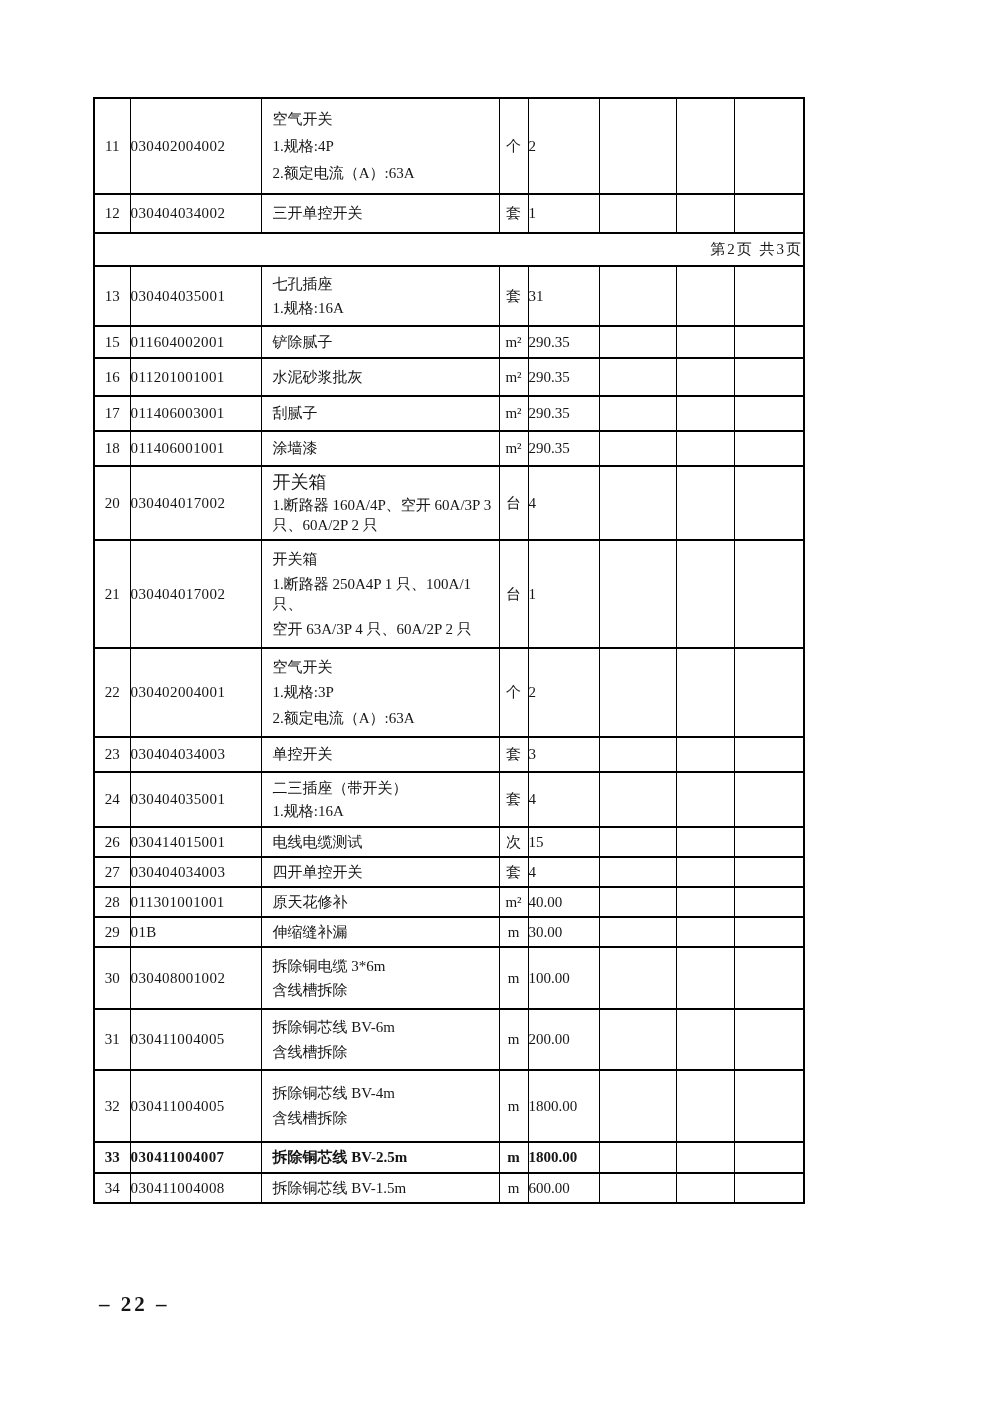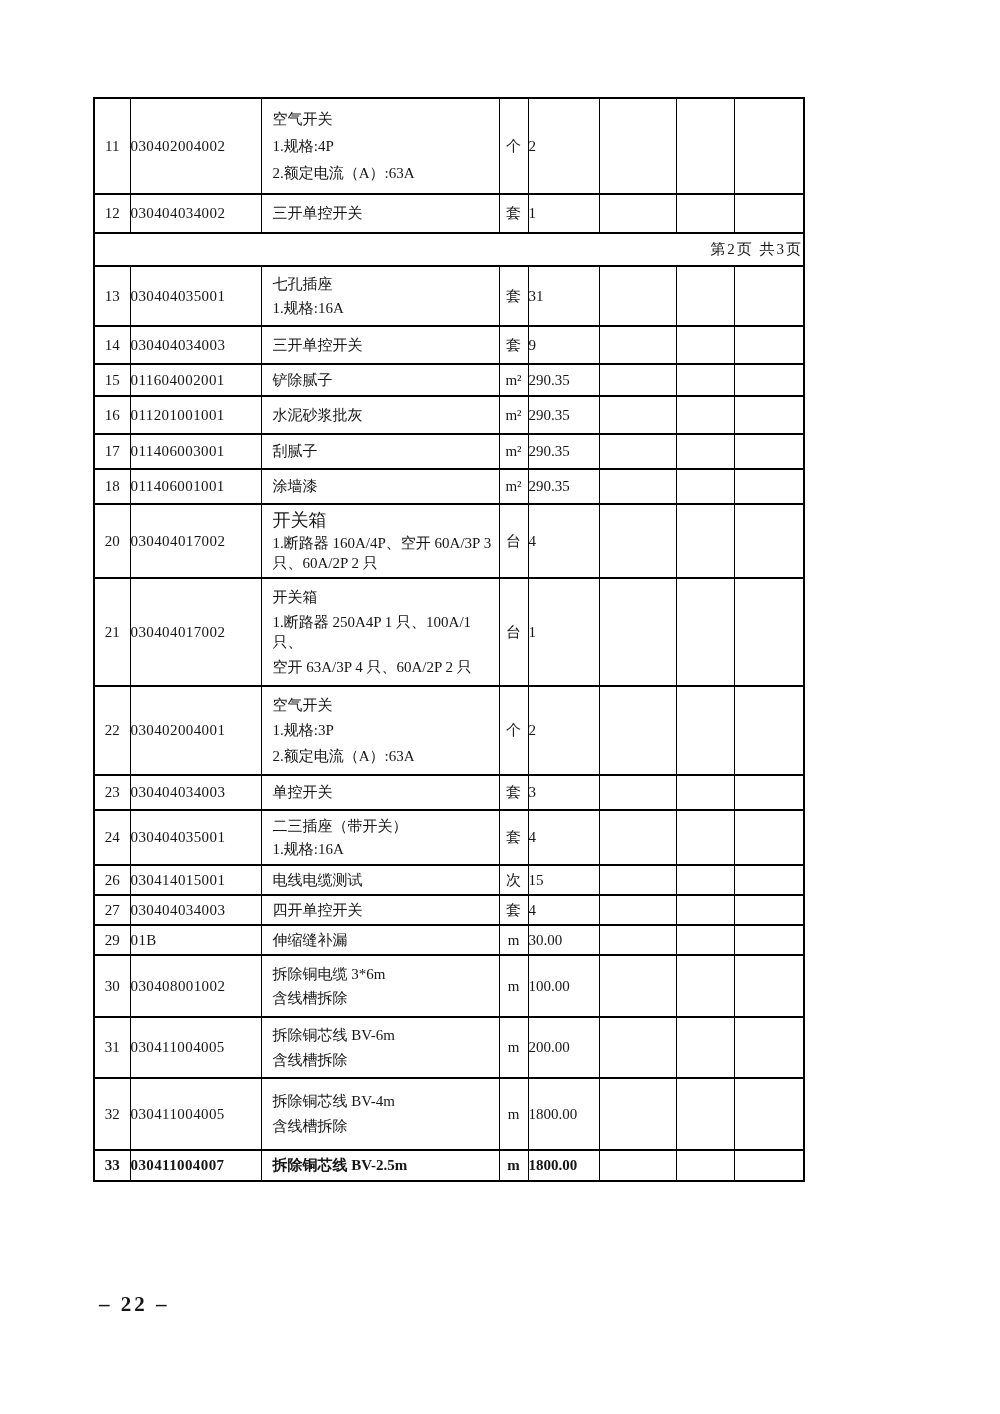--- a/index.html
+++ b/index.html
@@ -108,34 +108,20 @@
               <div class="desc-line">七孔插座</div>
               <div class="desc-line">1.规格:16A</div>
             </div>
           </td>
           <td class="cell-unit">套</td>
           <td class="cell-qty">31</td>
           <td class="cell-empty"></td>
           <td class="cell-empty"></td>
           <td class="cell-empty"></td>
         </tr>
-        <tr style="height: 38px;">
-          <td class="cell-no">14</td>
-          <td class="cell-code">030404034003</td>
-          <td class="cell-desc">
-            <div class="desc-wrap" style="height: 32px;">
-              <div class="desc-line">三开单控开关</div>
-            </div>
-          </td>
-          <td class="cell-unit">套</td>
-          <td class="cell-qty">9</td>
-          <td class="cell-empty"></td>
-          <td class="cell-empty"></td>
-          <td class="cell-empty"></td>
-        </tr>
         <tr style="height: 32px;">
           <td class="cell-no">15</td>
           <td class="cell-code">011604002001</td>
           <td class="cell-desc">
             <div class="desc-wrap" style="height: 26px;">
               <div class="desc-line">铲除腻子</div>
             </div>
           </td>
           <td class="cell-unit">m²</td>
           <td class="cell-qty">290.35</td>
@@ -283,20 +269,34 @@
               <div class="desc-line">四开单控开关</div>
             </div>
           </td>
           <td class="cell-unit">套</td>
           <td class="cell-qty">4</td>
           <td class="cell-empty"></td>
           <td class="cell-empty"></td>
           <td class="cell-empty"></td>
         </tr>
         <tr style="height: 30px;">
+          <td class="cell-no">28</td>
+          <td class="cell-code">011301001001</td>
+          <td class="cell-desc">
+            <div class="desc-wrap" style="height: 24px;">
+              <div class="desc-line">原天花修补</div>
+            </div>
+          </td>
+          <td class="cell-unit">m²</td>
+          <td class="cell-qty">40.00</td>
+          <td class="cell-empty"></td>
+          <td class="cell-empty"></td>
+          <td class="cell-empty"></td>
+        </tr>
+        <tr style="height: 30px;">
           <td class="cell-no">29</td>
           <td class="cell-code">01B</td>
           <td class="cell-desc">
             <div class="desc-wrap" style="height: 24px;">
               <div class="desc-line">伸缩缝补漏</div>
             </div>
           </td>
           <td class="cell-unit">m</td>
           <td class="cell-qty">30.00</td>
           <td class="cell-empty"></td>
@@ -351,20 +351,34 @@
         <tr style="height: 31px; font-weight: bold;">
           <td class="cell-no">33</td>
           <td class="cell-code">030411004007</td>
           <td class="cell-desc">
             <div class="desc-wrap" style="height: 25px;">
               <div class="desc-line">拆除铜芯线 BV-2.5m</div>
             </div>
           </td>
           <td class="cell-unit">m</td>
           <td class="cell-qty">1800.00</td>
+          <td class="cell-empty"></td>
+          <td class="cell-empty"></td>
+          <td class="cell-empty"></td>
+        </tr>
+        <tr style="height: 30px;">
+          <td class="cell-no">34</td>
+          <td class="cell-code">030411004008</td>
+          <td class="cell-desc">
+            <div class="desc-wrap" style="height: 24px;">
+              <div class="desc-line">拆除铜芯线 BV-1.5m</div>
+            </div>
+          </td>
+          <td class="cell-unit">m</td>
+          <td class="cell-qty">600.00</td>
           <td class="cell-empty"></td>
           <td class="cell-empty"></td>
           <td class="cell-empty"></td>
         </tr>
       </tbody>
   </table>
   <div class="page-num">– 22 –</div>
 </div>
 
 </body></html>

